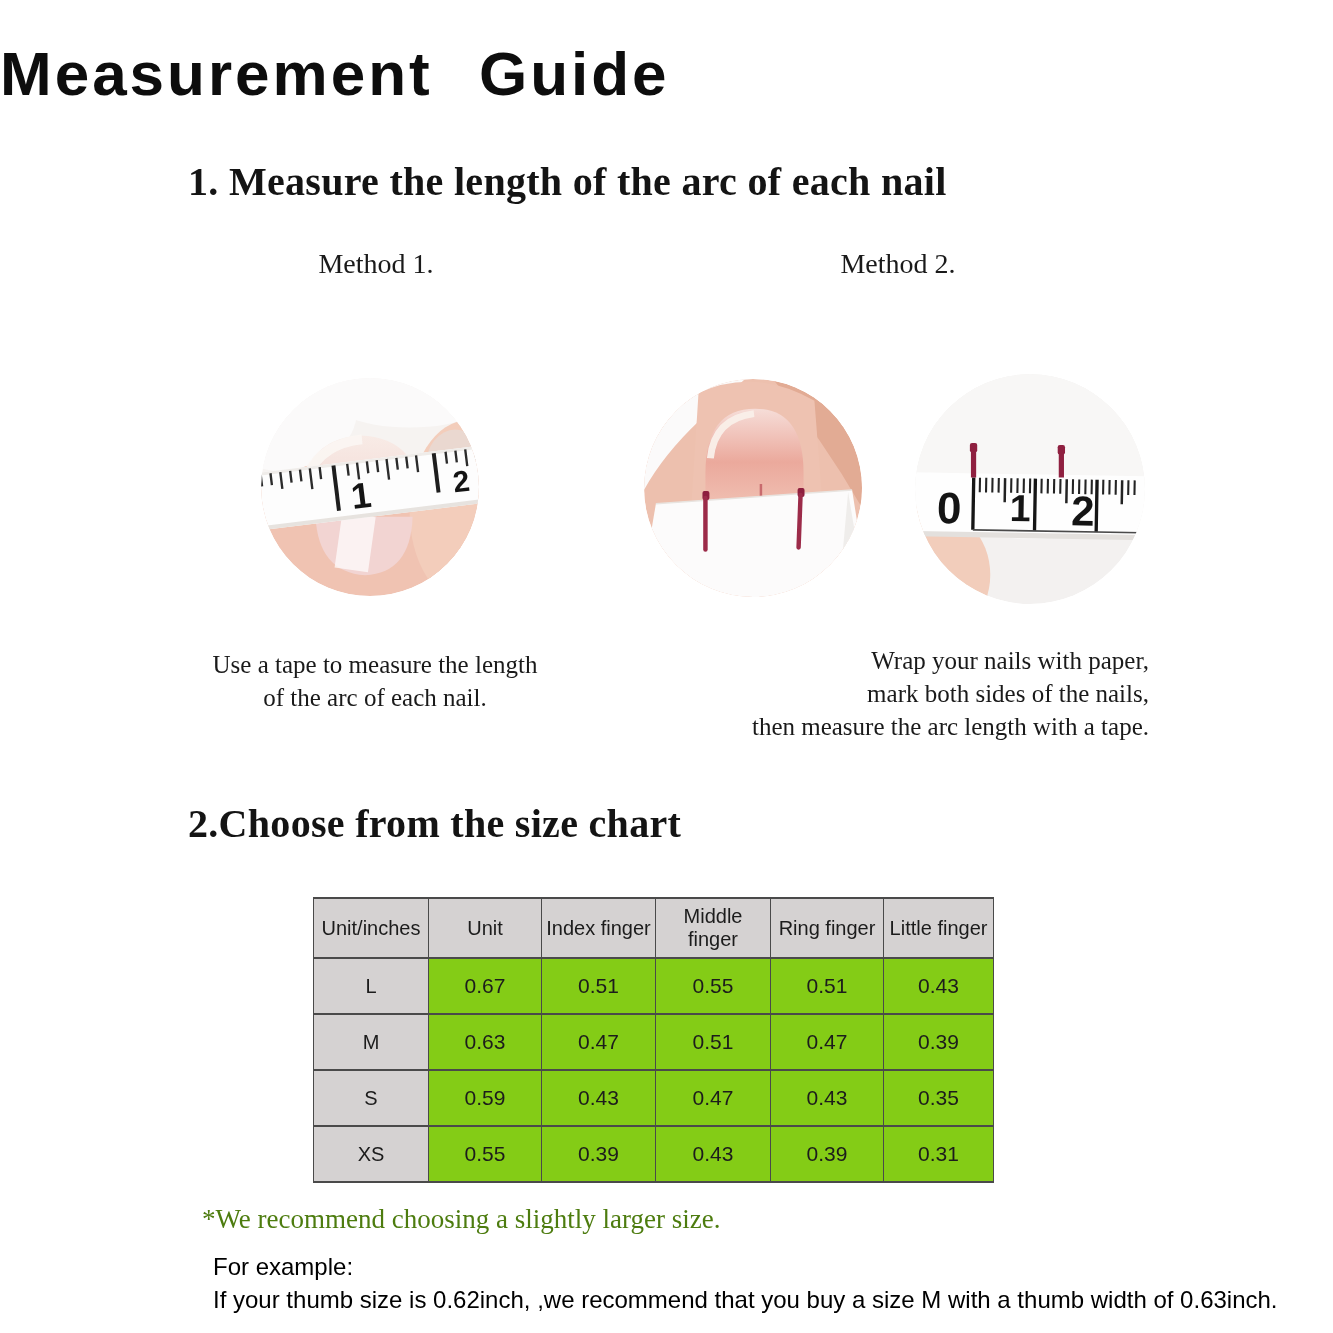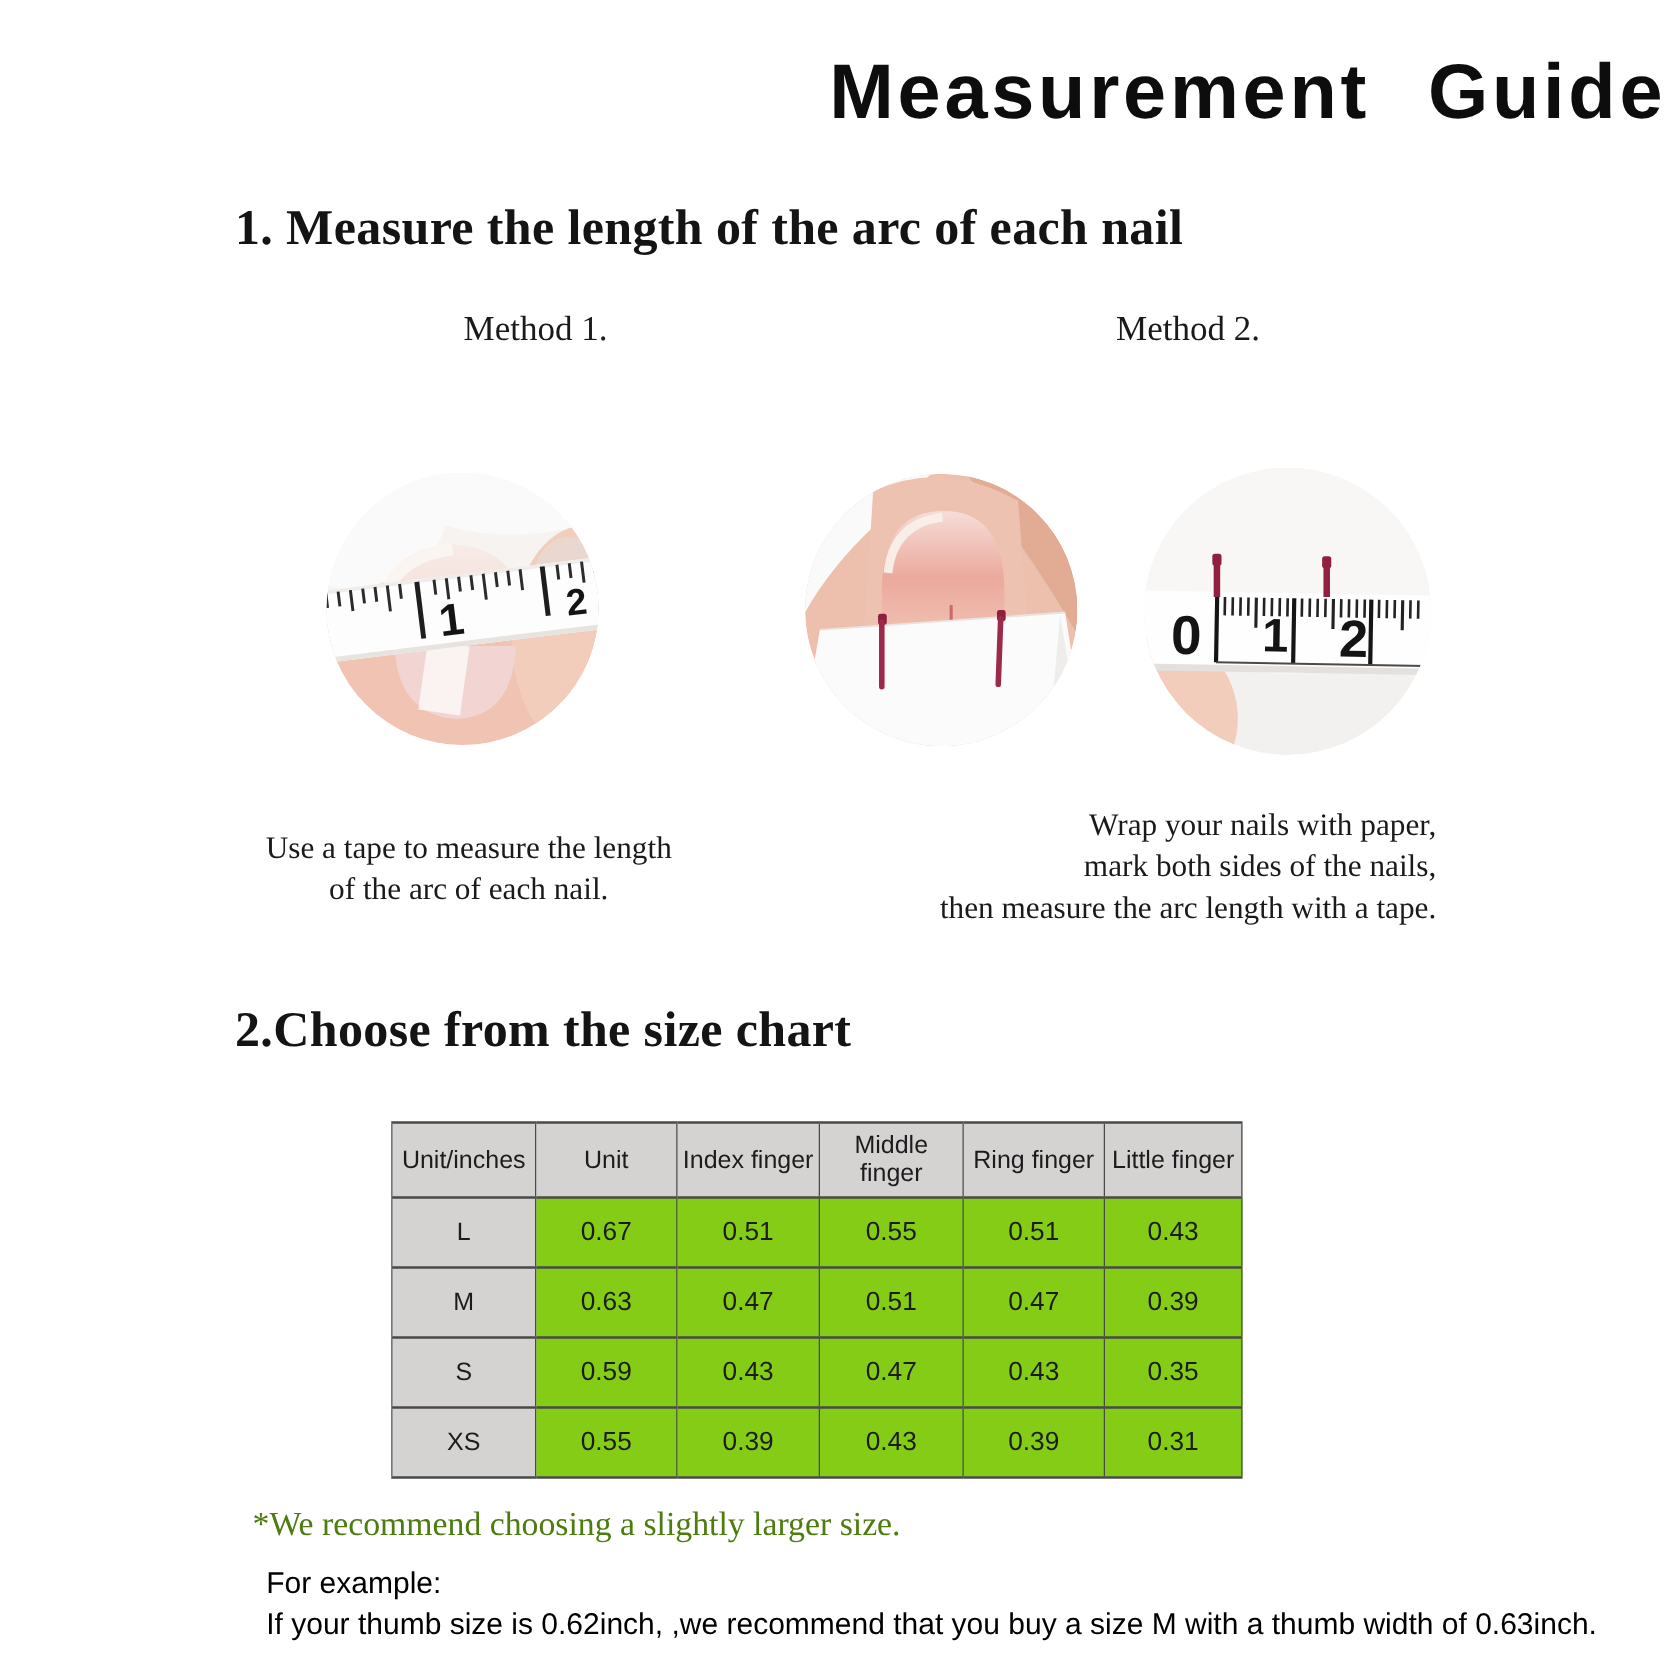--- a/index.html
+++ b/index.html
@@ -1,41 +1,41 @@
 <!DOCTYPE html>
 <html><head>
 <meta charset="utf-8">
 <style>
   html,body{margin:0;padding:0;background:#ffffff;}
   .page{position:relative;width:1333px;height:1333px;background:#ffffff;overflow:hidden;
         font-family:"Liberation Sans",sans-serif;color:#111;}
 
-  .title{position:absolute;left:0;top:38px;width:1333px;margin:0;text-align:right;
+  .title{position:absolute;left:0;top:38px;width:1333px;margin:0;text-align:left;
          font-family:"Liberation Sans",sans-serif;font-weight:bold;font-size:62px;
          letter-spacing:3px;word-spacing:26px;color:#0d0d0d;}
 
   .step-heading{position:absolute;margin:0;font-family:"Liberation Serif",serif;
                 font-weight:bold;font-size:40px;color:#141414;letter-spacing:0.3px;}
   .h-step1{left:188px;top:158px;text-align:right;}
   .h-step2{left:188px;top:800px;}
 
-  .method-label{position:absolute;width:220px;text-align:right;
+  .method-label{position:absolute;width:220px;text-align:center;
                 font-family:"Liberation Serif",serif;font-size:28px;color:#1a1a1a;}
   .m1{left:266px;top:248px;}
   .m2{left:788px;top:248px;}
 
   .photo{position:absolute;border-radius:50%;overflow:hidden;}
   .photo svg{display:block;width:100%;height:100%;}
   .photo1{left:261px;top:378px;width:218px;height:218px;}
   .photo2{left:644px;top:379px;width:218px;height:218px;}
   .photo3{left:915px;top:374px;width:230px;height:230px;}
 
   .caption{position:absolute;text-align:center;font-family:"Liberation Serif",serif;
            font-size:25px;line-height:33px;color:#1a1a1a;}
-  .cap1{left:155px;top:662px;width:440px;text-align:center;}
+  .cap1{left:155px;top:648px;width:440px;text-align:center;}
   .cap2{left:609px;top:644px;width:540px;text-align:right;}
 
   .size-table{position:absolute;left:313px;top:897px;width:662px;
               border-collapse:collapse;table-layout:fixed;}
   .size-table th,.size-table td{
       border:1px solid #4a4a4a;border-top-width:2px;border-bottom-width:2px;
       text-align:center;vertical-align:middle;color:#1c1c1c;
       font-family:"Liberation Sans",sans-serif;font-weight:normal;}
   .size-table th{background:#d5d2d2;font-size:20px;height:56px;}
   .size-table td{background:#84cc16;font-size:21px;height:52px;}

